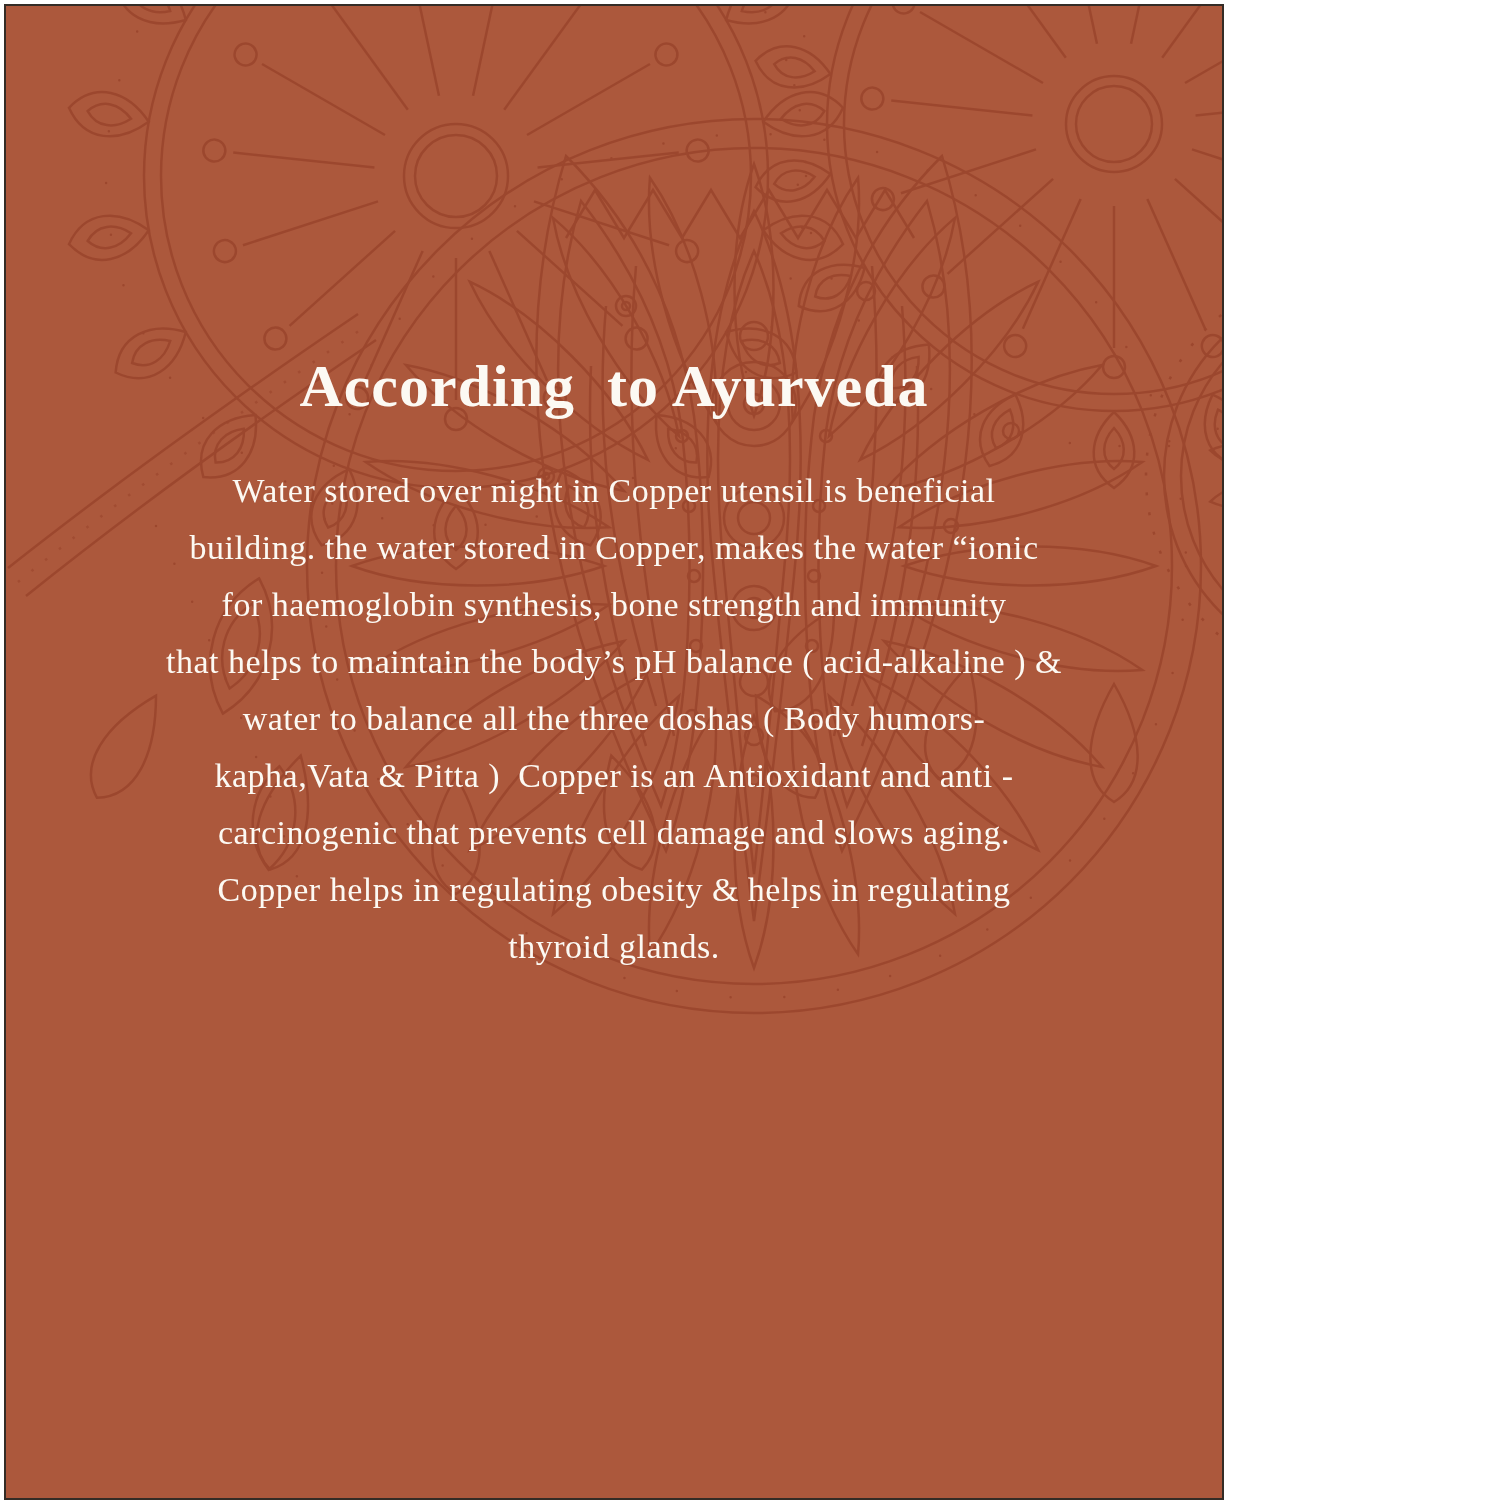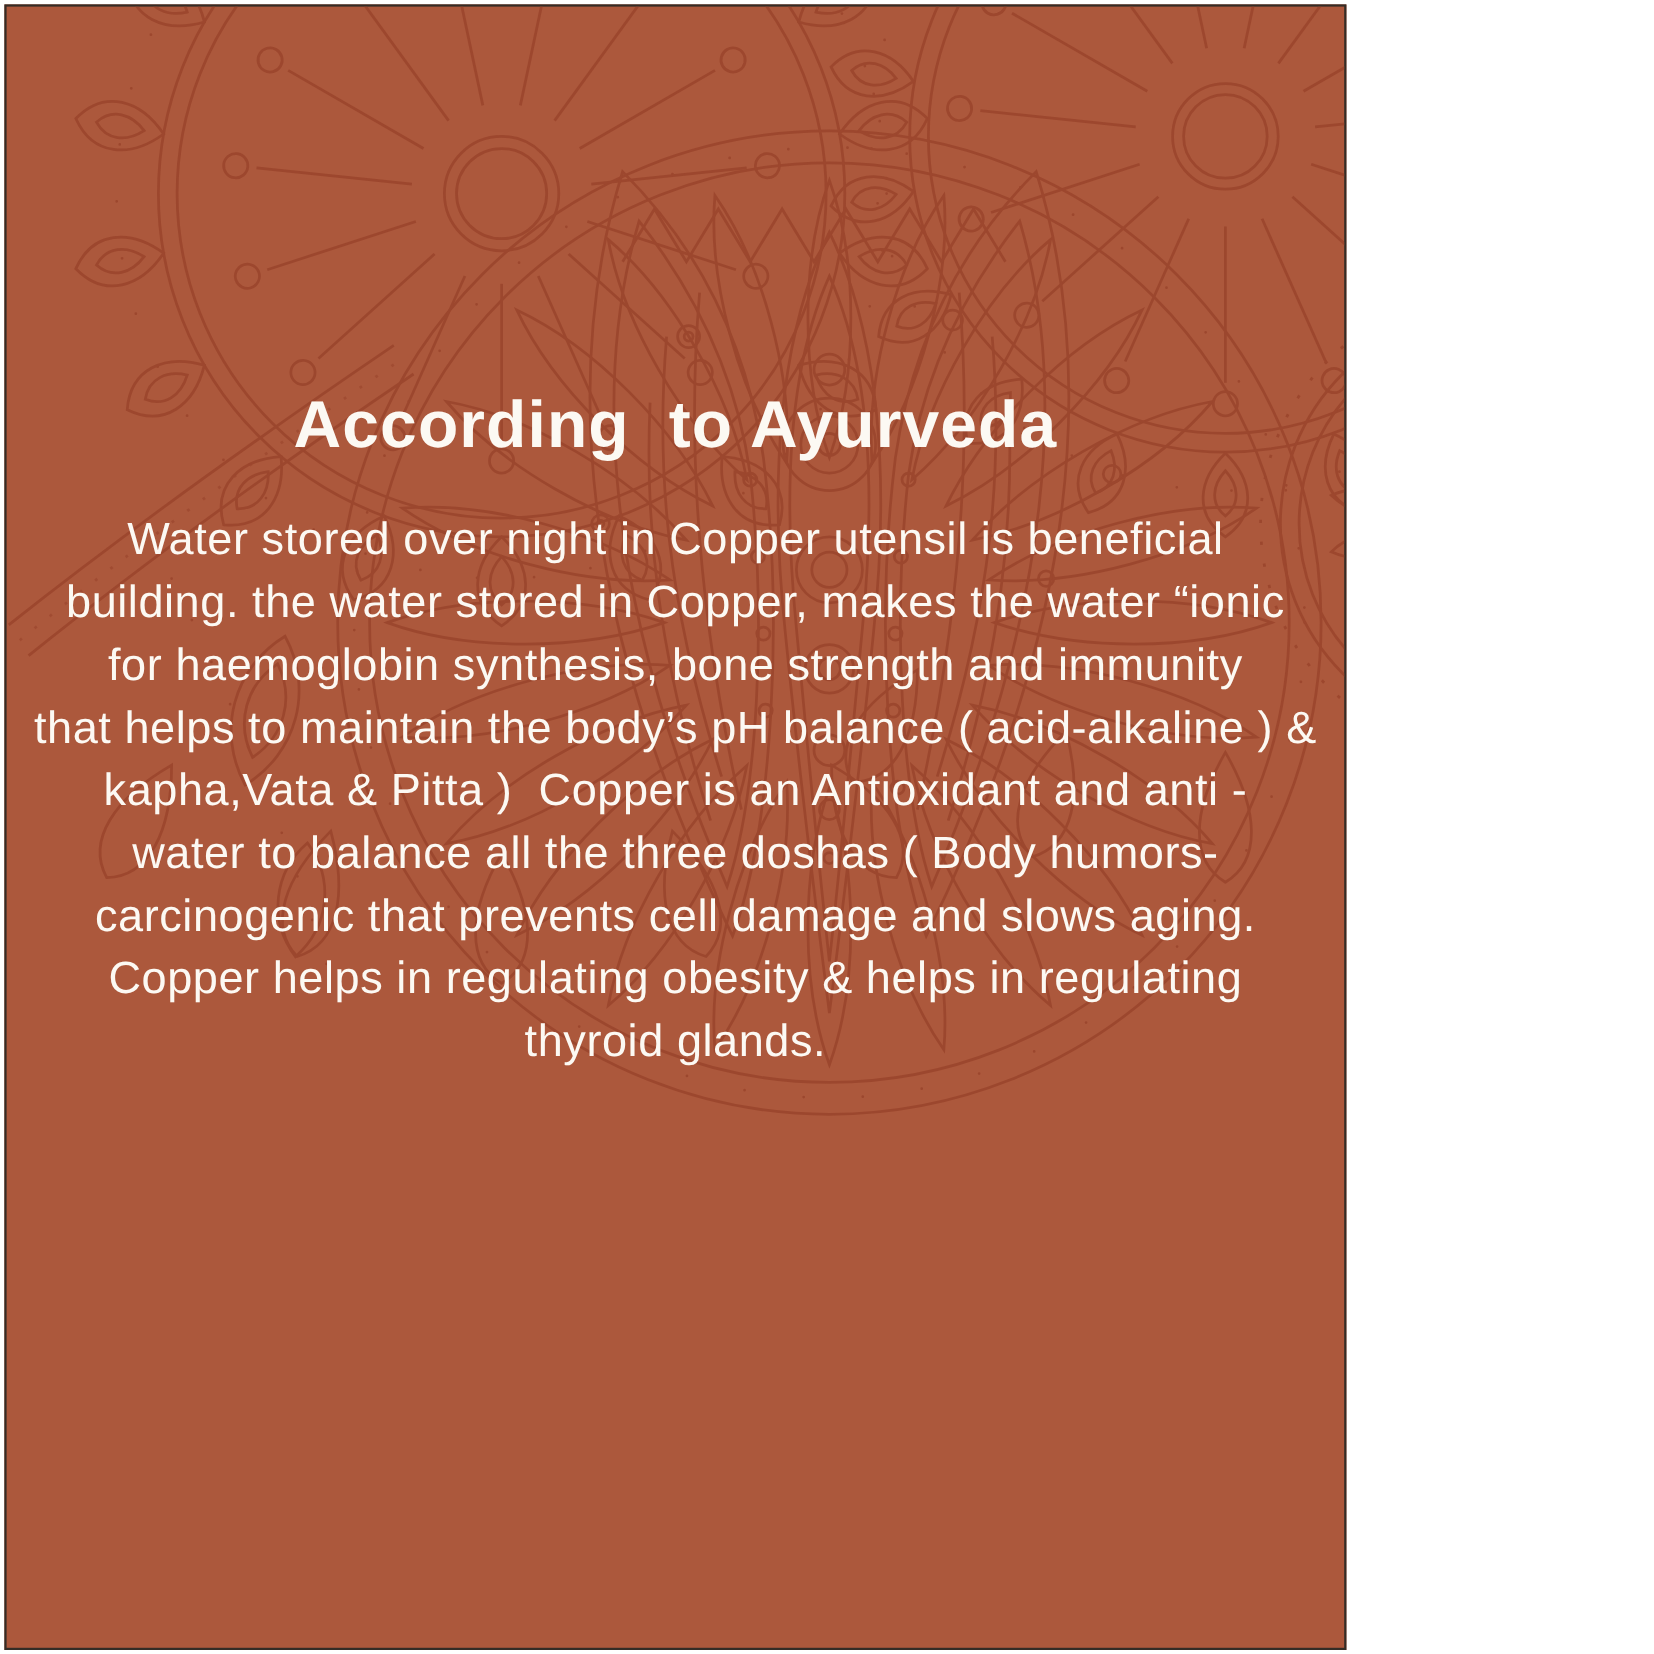--- a/index.html
+++ b/index.html
@@ -1,23 +1,23 @@
 <!DOCTYPE html>
 <html><head>
 <meta charset="utf-8">
 <style>
   html,body{margin:0;padding:0;background:#ffffff;}
   .poster{position:relative;width:1228px;height:1504px;background:#ffffff;overflow:hidden;
-          font-family:Liberation Sans, sans-serif;}
+          font-family:Liberation Serif, serif;}
   .panel{position:absolute;inset:4px;border:2px solid #342c26;background:#ac583c;overflow:hidden;}
   .pattern{position:absolute;top:0;left:0;}
   .pattern *{stroke:#9a452c;fill:none;stroke-width:2.5;}
   .content{position:absolute;top:350px;left:0;right:0;text-align:center;color:#fcf9f3;}
   .title{margin:0 0 46px 0;font-size:60px;line-height:1;font-weight:700;letter-spacing:1px;white-space:pre;}
-  .body-line{font-size:41px;line-height:57px;font-weight:400;letter-spacing:.5px;white-space:pre;}
+  .body-line{font-size:34px;line-height:57px;font-weight:400;letter-spacing:.5px;white-space:pre;}
 </style>
 </head>
 <body>
 
 <div class="poster">
   <div class="panel">
 
     <svg class="pattern" width="1496" height="1496" viewBox="0 0 1496 1496" xmlns="http://www.w3.org/2000/svg" xmlns:xlink="http://www.w3.org/1999/xlink" opacity="0.85">
       <defs>
         <g id="spoke">
@@ -239,22 +239,22 @@
       </g>
     </svg>
 
     <div class="content">
       <h1 class="title">According  to Ayurveda</h1>
       <div>
         <div class="body-line">Water stored over night in Copper utensil is beneficial</div>
         <div class="body-line">building. the water stored in Copper, makes the water “ionic</div>
         <div class="body-line">for haemoglobin synthesis, bone strength and immunity</div>
         <div class="body-line">that helps to maintain the body’s pH balance ( acid-alkaline ) &amp;</div>
+        <div class="body-line">water to balance all the three doshas ( Body humors-</div>
         <div class="body-line">kapha,Vata &amp; Pitta )  Copper is an Antioxidant and anti -</div>
-        <div class="body-line">water to balance all the three doshas ( Body humors-</div>
         <div class="body-line">carcinogenic that prevents cell damage and slows aging.</div>
         <div class="body-line">Copper helps in regulating obesity &amp; helps in regulating</div>
         <div class="body-line">thyroid glands.</div>
       </div>
     </div>
 
   </div>
 </div>
 
 </body></html>

